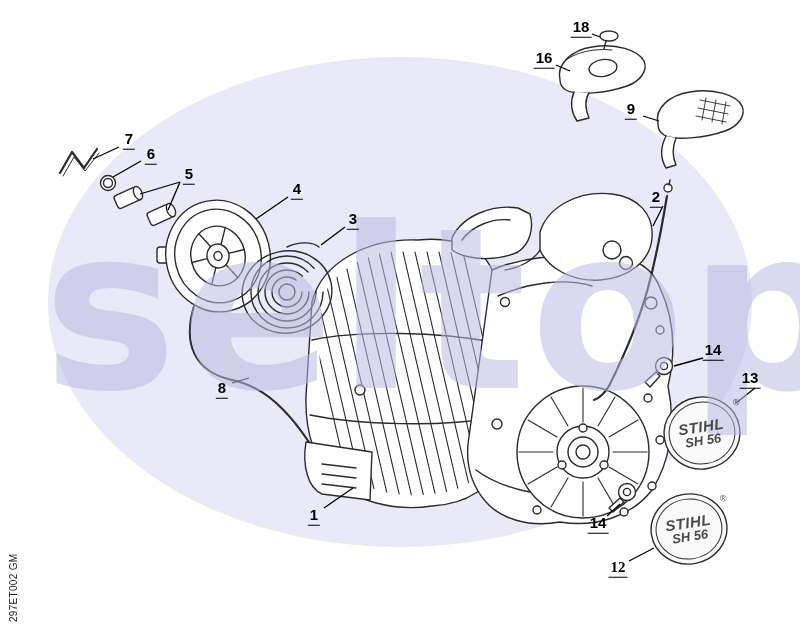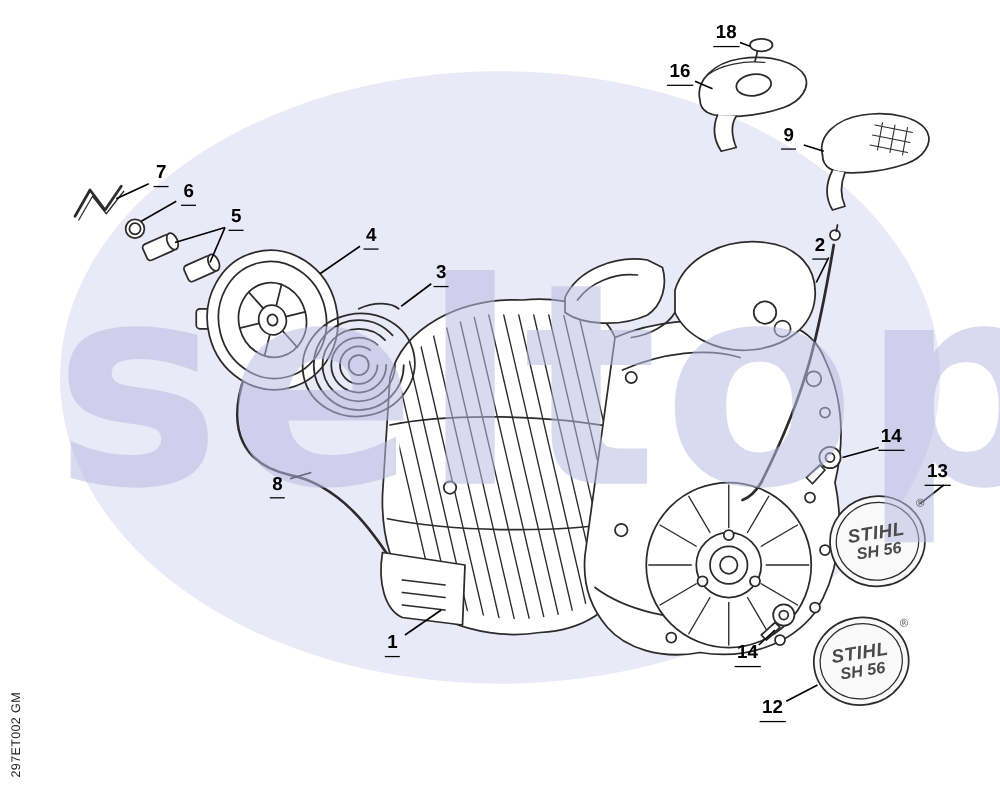--- a/index.html
+++ b/index.html
@@ -261,21 +261,21 @@
       <div class="callout" style="left: 353px; top: 220px;">3</div>
       <div class="callout" style="left: 656px; top: 198px;">2</div>
       <div class="callout" style="left: 581px; top: 28px;">18</div>
       <div class="callout" style="left: 544px; top: 59px;">16</div>
       <div class="callout" style="left: 631px; top: 110px;">9</div>
       <div class="callout" style="left: 222px; top: 389px;">8</div>
       <div class="callout" style="left: 314px; top: 516px;">1</div>
       <div class="callout" style="left: 713px; top: 351px;">14</div>
       <div class="callout" style="left: 750px; top: 379px;">13</div>
       <div class="callout" style="left: 598px; top: 524px;">14</div>
-      <div class="callout" style="left: 618px; top: 568px;">12</div>
+      <div class="callout" style="left: 618px; top: 568px; font-family: Liberation Serif, serif;">12</div>
     </div>
 
   <div class="badge-label" style="left: 702px; top: 433px;">
     <span class="badge-reg">®</span>
     <span class="badge-brand">STIHL</span>
     <span class="badge-model">SH 56</span>
   </div>
   <div class="badge-label" style="left: 689px; top: 529px;">
     <span class="badge-reg">®</span>
     <span class="badge-brand">STIHL</span>

